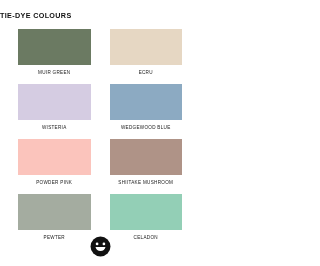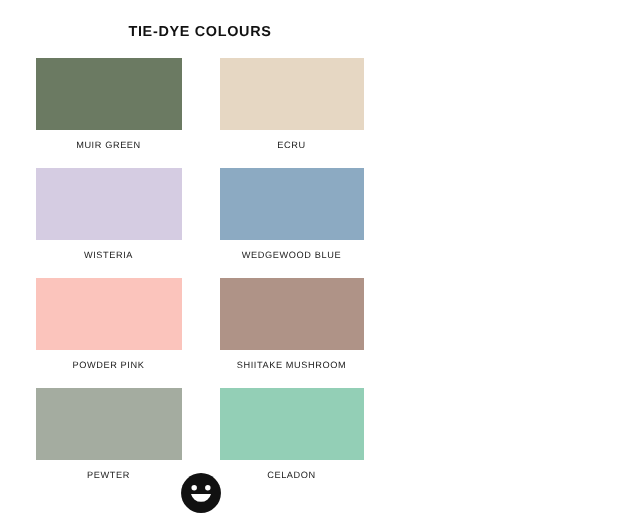--- a/index.html
+++ b/index.html
@@ -13,21 +13,20 @@
     font-family: "Liberation Sans", sans-serif;
     overflow: hidden;
   }
   .page {
     width: 200px;
     height: 266px;
     position: relative;
     box-sizing: border-box;
   }
   .page-title {
-    text-align: center;
     font-size: 7.2px;
     font-weight: bold;
     letter-spacing: 0.35px;
     color: #111111;
     margin: 0;
     padding-top: 11px;
     line-height: 9px;
   }
   .swatch-grid {
     margin-top: 9px;

